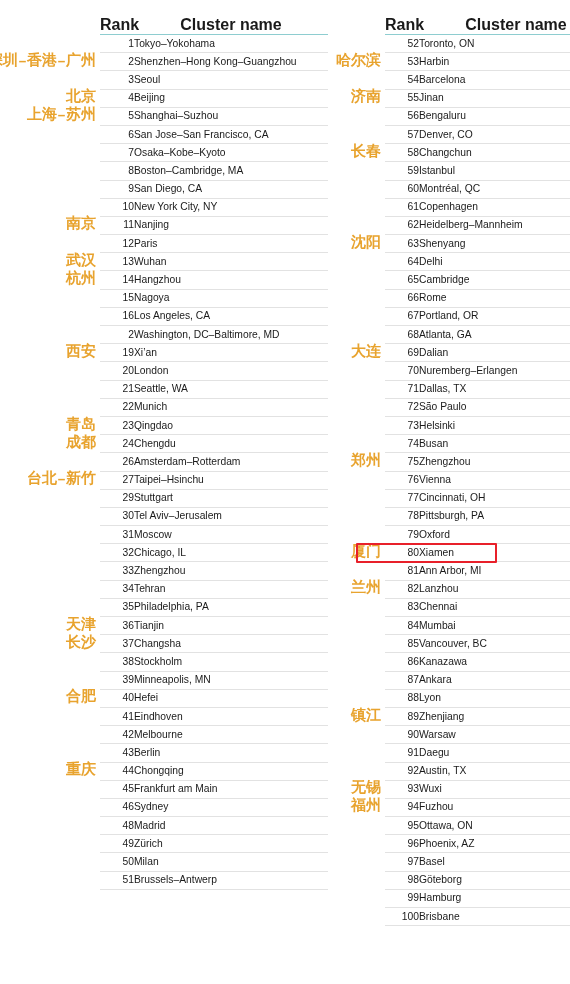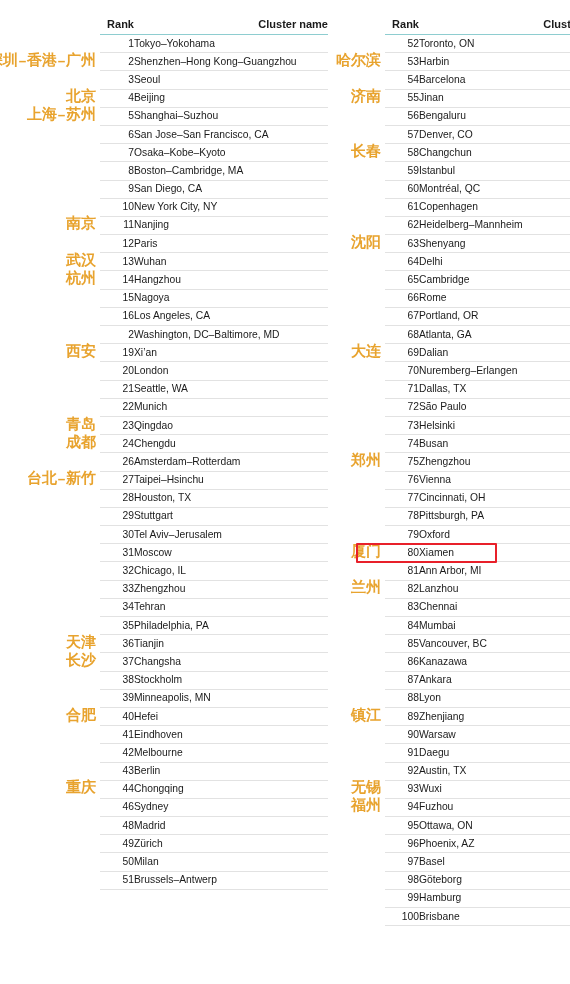--- a/index.html
+++ b/index.html
@@ -24,24 +24,24 @@
   .col-right { left:285px; width:285px; }
 
   table.rank-table {
     border-collapse:collapse;
     table-layout:fixed;
     margin-left:100px;
     width:228px;
   }
 
   table.rank-table th {
-    font-size:11px;
+    font-size:16px;
     font-weight:bold;
     color:#1a1a1a;
-    text-align:right;
+    text-align:center;
     padding:0 0 3px 0;
     border-bottom:1.6px solid #8ecdd0;
     line-height:13px;
     white-space:nowrap;
   }
   th.th-rank { width:34px; text-align:right; padding-right:6px; }
   th.th-name { padding-left:8px; }
 
   table.rank-table td {
     font-size:10.3px;
@@ -188,24 +188,20 @@
           </tr>
           <tr>
             <td class="cell-rank">26</td>
             <td class="cell-name">Amsterdam–Rotterdam</td>
           </tr>
           <tr>
             <td class="cell-rank">27<span class="cn-label">台北–新竹</span></td>
             <td class="cell-name">Taipei–Hsinchu</td>
           </tr>
           <tr>
-            <td class="cell-rank">28</td>
-            <td class="cell-name">Houston, TX</td>
-          </tr>
-          <tr>
             <td class="cell-rank">29</td>
             <td class="cell-name">Stuttgart</td>
           </tr>
           <tr>
             <td class="cell-rank">30</td>
             <td class="cell-name">Tel Aviv–Jerusalem</td>
           </tr>
           <tr>
             <td class="cell-rank">31</td>
             <td class="cell-name">Moscow</td>
@@ -254,20 +250,24 @@
             <td class="cell-rank">42</td>
             <td class="cell-name">Melbourne</td>
           </tr>
           <tr>
             <td class="cell-rank">43</td>
             <td class="cell-name">Berlin</td>
           </tr>
           <tr>
             <td class="cell-rank">44<span class="cn-label">重庆</span></td>
             <td class="cell-name">Chongqing</td>
+          </tr>
+          <tr>
+            <td class="cell-rank">45</td>
+            <td class="cell-name">Frankfurt am Main</td>
           </tr>
           <tr>
             <td class="cell-rank">46</td>
             <td class="cell-name">Sydney</td>
           </tr>
           <tr>
             <td class="cell-rank">48</td>
             <td class="cell-name">Madrid</td>
           </tr>
           <tr>

